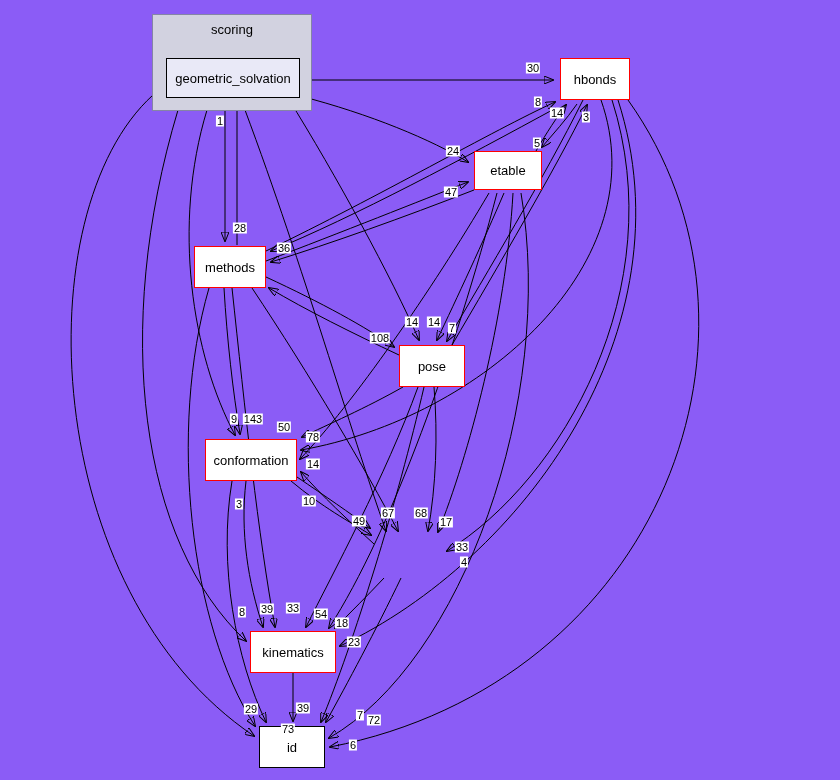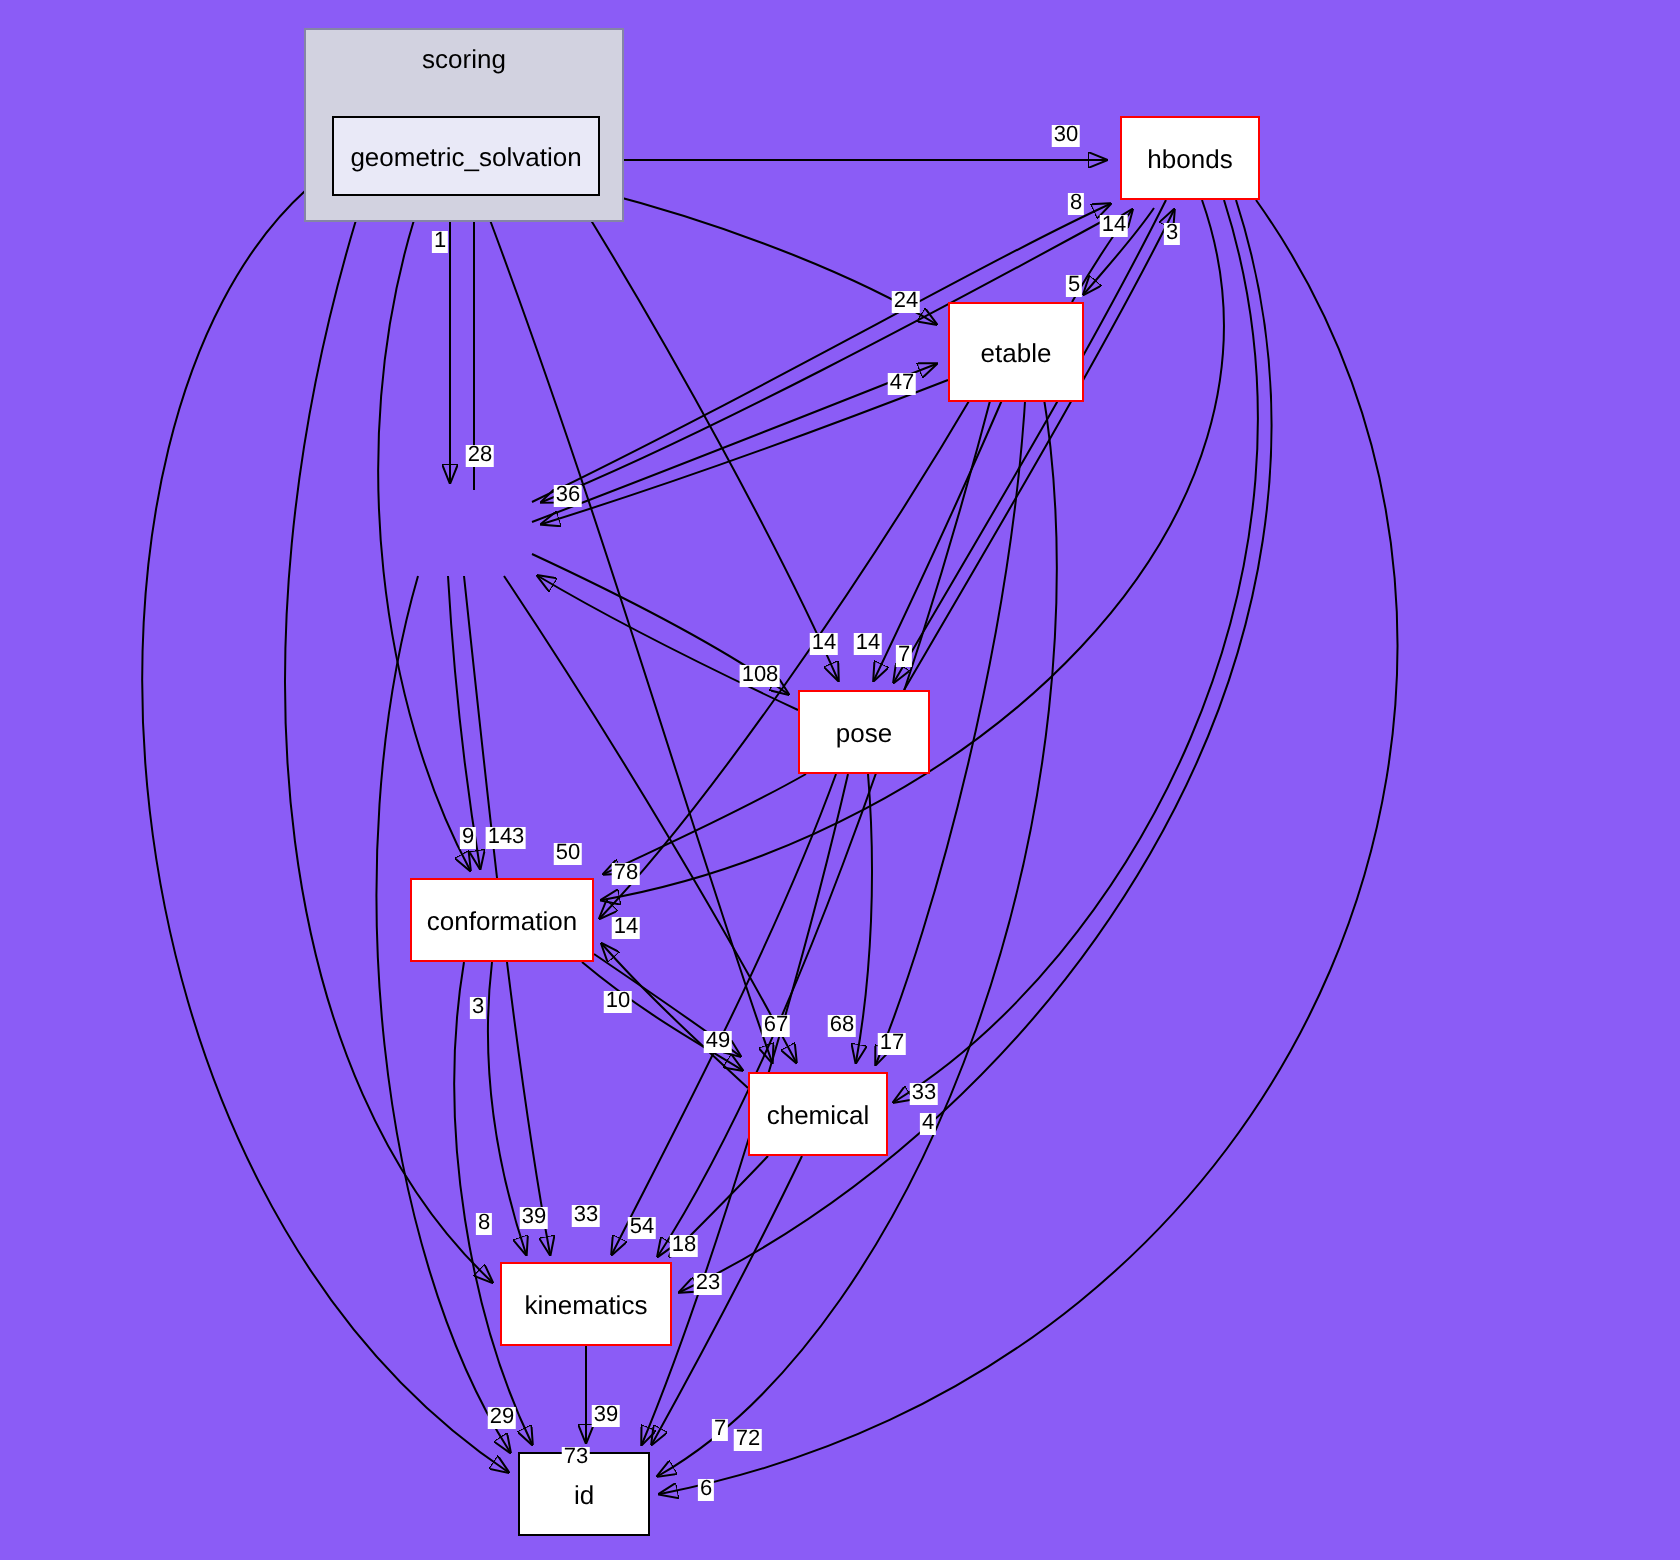--- a/index.html
+++ b/index.html
@@ -72,28 +72,28 @@
   </svg>
 
   <div class="cluster">
     <div class="cluster-label">scoring</div>
   </div>
 
   <div class="node" style="left:560px;top:58px;width:70px;height:42px;">hbonds</div>
 
   <div class="node selected" style="left:166px;top:58px;width:134px;height:40px;">geometric_solvation</div>
 
-  <div class="node" style="left:474px;top:151px;width:68px;height:50px;">etable</div>
+  <div class="node" style="left:474px;top:151px;width:68px;height:39px;">etable</div>
 
+  <div class="node" style="left:194px;top:246px;width:72px;height:42px;">methods</div>
 
   <div class="node" style="left:399px;top:345px;width:66px;height:42px;">pose</div>
 
   <div class="node" style="left:205px;top:439px;width:92px;height:42px;">conformation</div>
 
-  <div class="node" style="left:374px;top:536px;width:70px;height:42px;">chemical</div>
 
   <div class="node" style="left:250px;top:631px;width:86px;height:42px;">kinematics</div>
 
   <div class="node plain" style="left:259px;top:726px;width:66px;height:42px;">id</div>
 
   <div>
       <span class="edge-label" style="left: 533px; top: 68px;">30</span>
       <span class="edge-label" style="left: 538px; top: 102px;">8</span>
       <span class="edge-label" style="left: 557px; top: 113px;">14</span>
       <span class="edge-label" style="left: 586px; top: 117px;">3</span>

